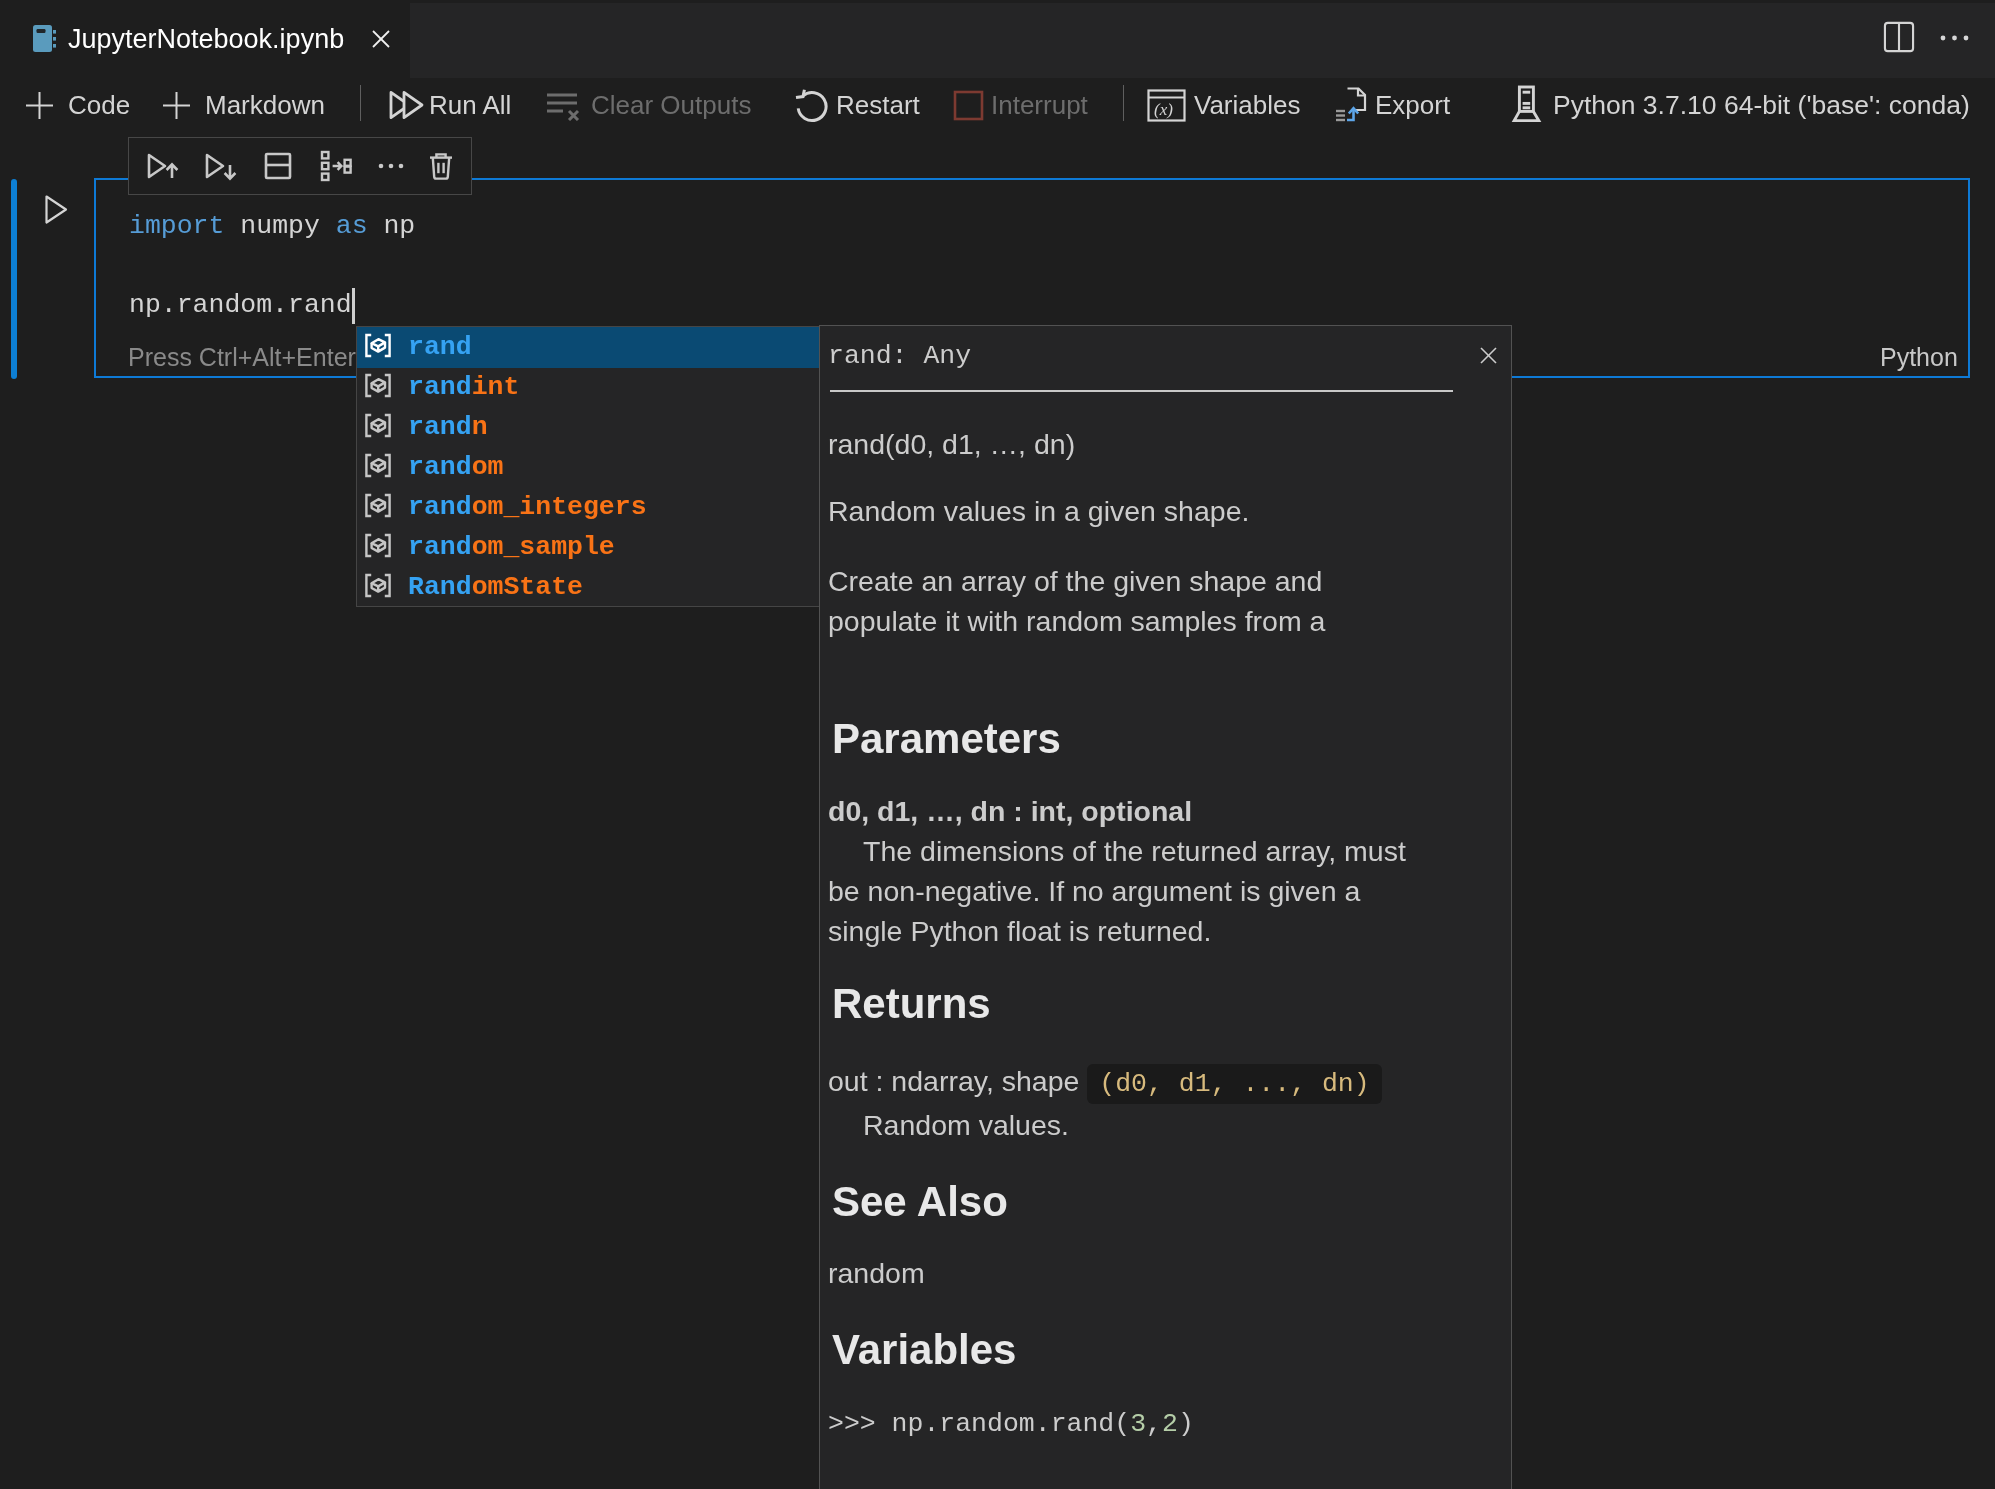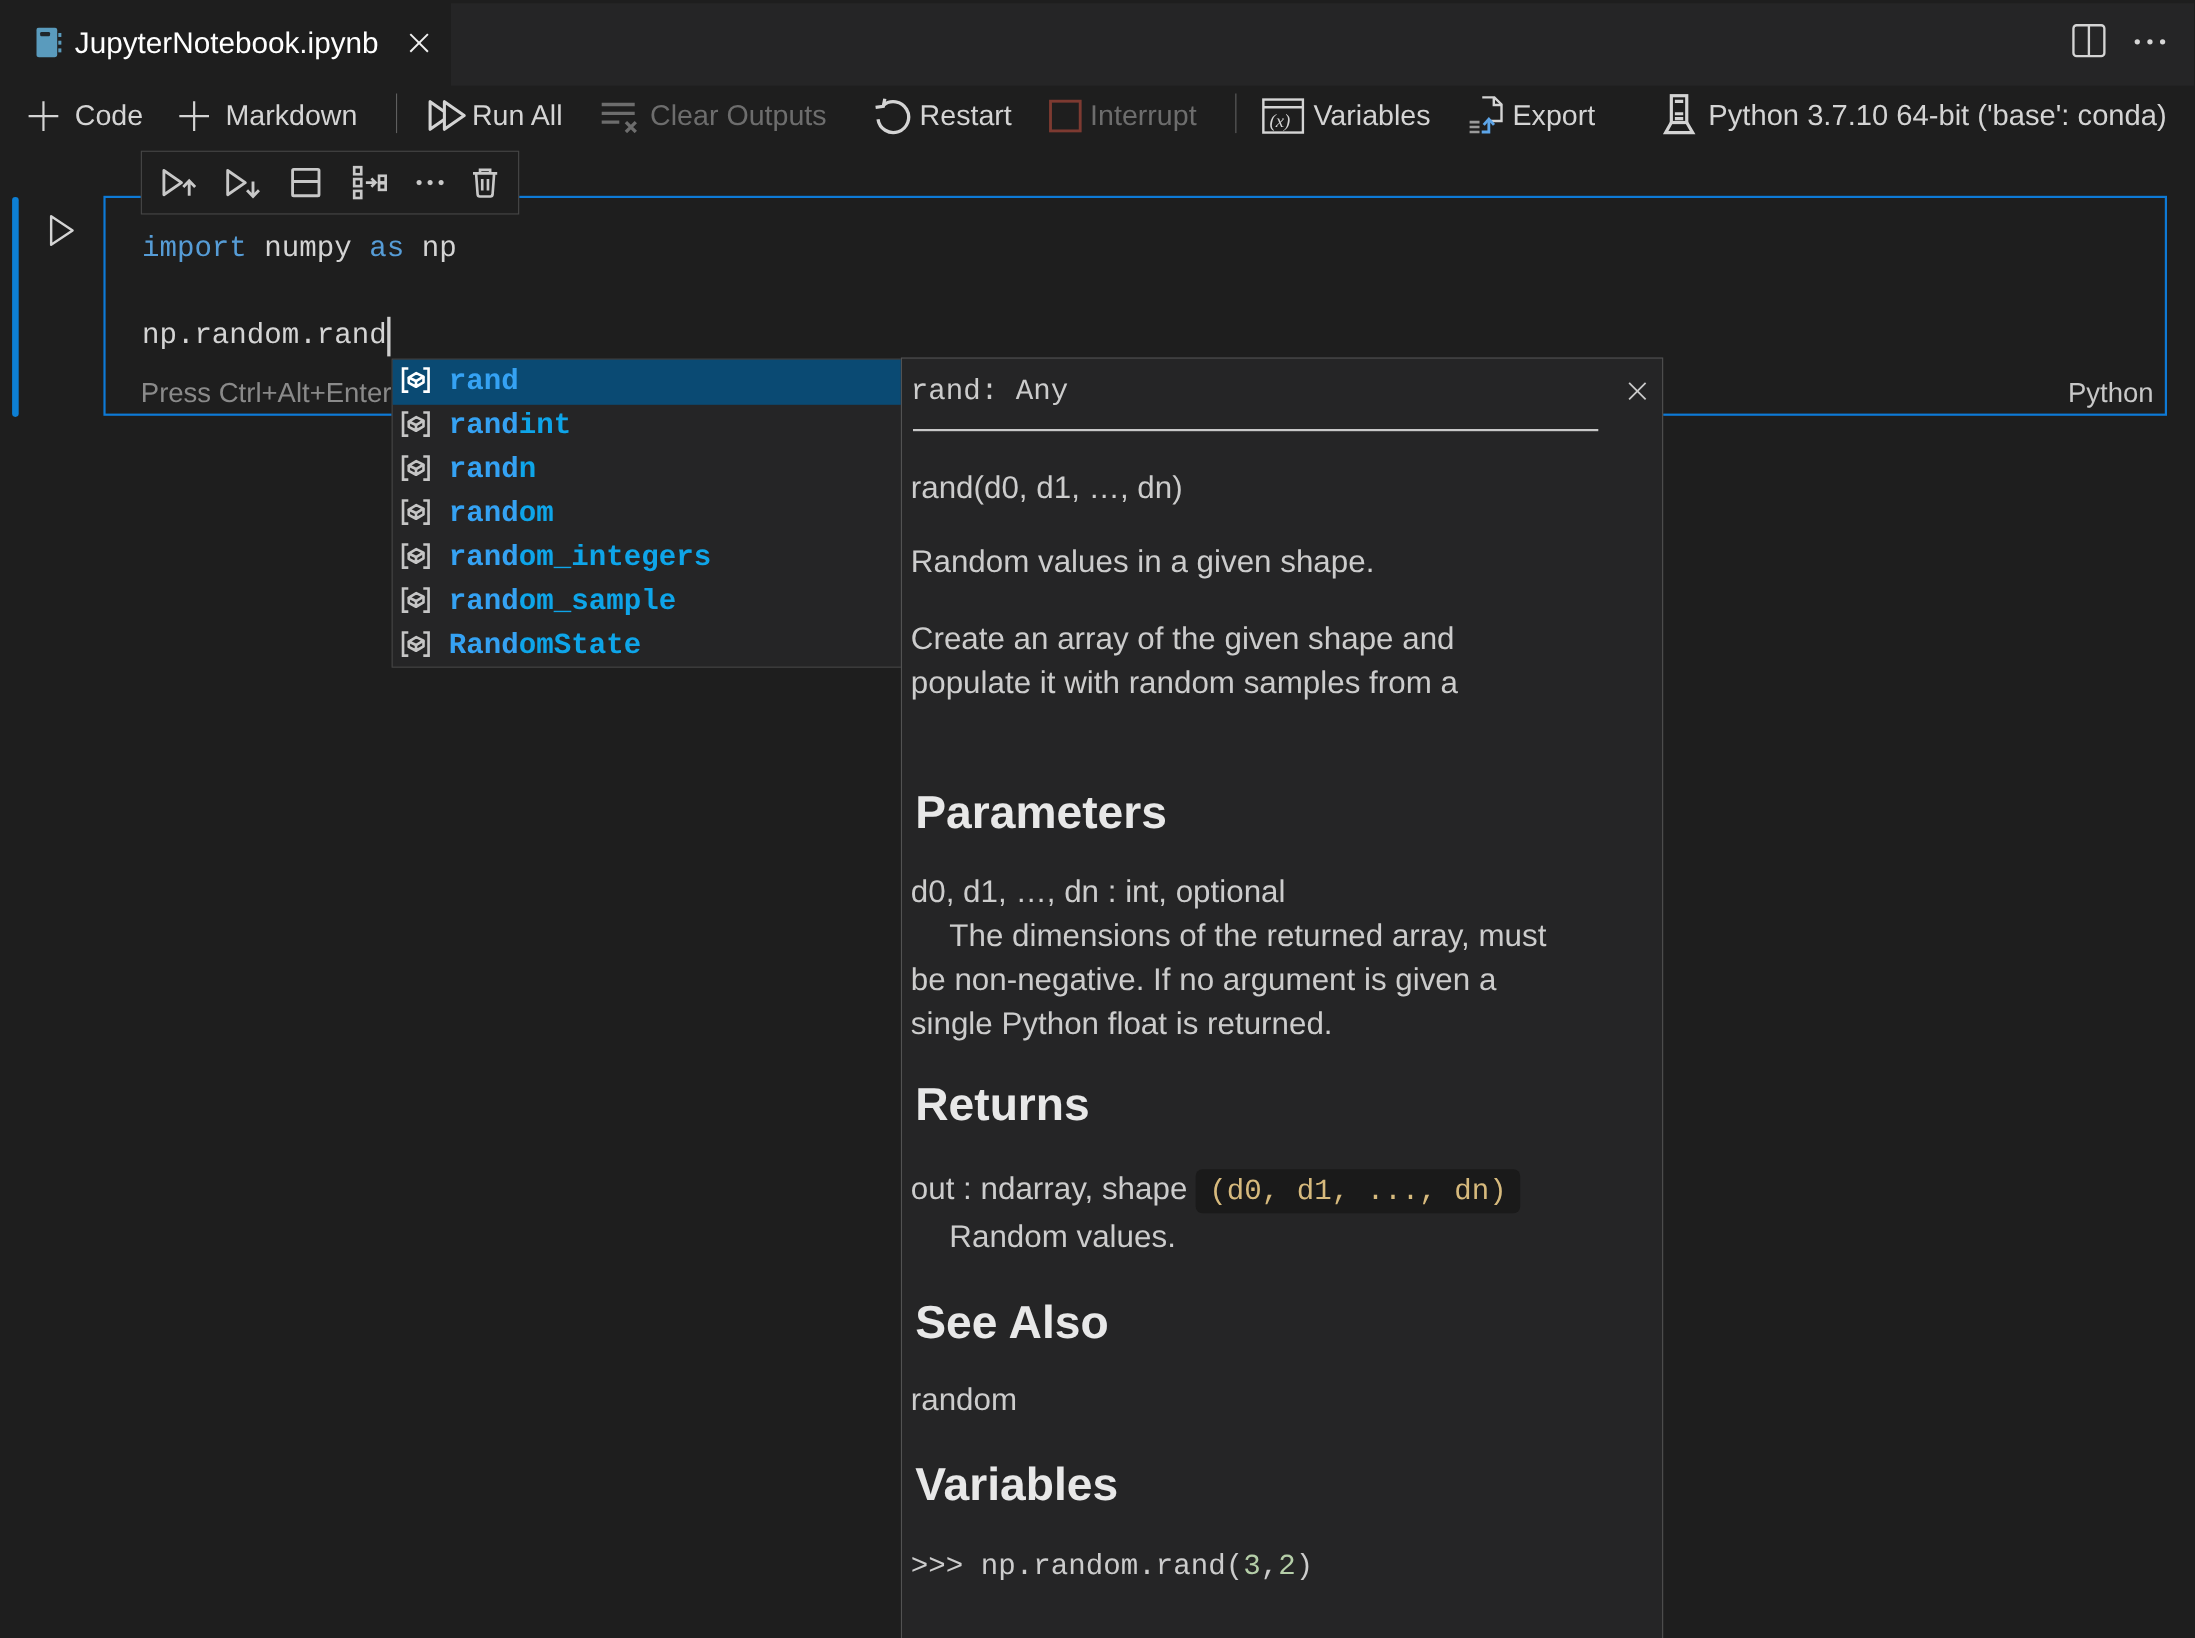--- a/index.html
+++ b/index.html
@@ -4,21 +4,21 @@
 <style>
   html,body{margin:0;padding:0;background:#1e1e1e;}
   #root{position:relative;width:1995px;height:1489px;background:#1e1e1e;overflow:hidden;
         font-family:"Liberation Sans",sans-serif;}
   .abs{position:absolute;}
   .mono{font-family:"Liberation Mono",monospace;}
   svg{display:block;}
   .sgrow{position:absolute;left:7px;height:40px;line-height:40px;white-space:pre;}
   .sgicon{display:inline-block;width:44px;vertical-align:middle;margin-top:-4px;}
   .hl{color:#35a2f3;}
-  .pl{color:#0ea5e9;}
+  .pl{color:#f97316;}
   .doctext{position:absolute;left:8px;line-height:40px;font-size:28.5px;color:#cccccc;white-space:pre;}
   .dochead{position:absolute;left:12px;line-height:48px;font-size:42px;font-weight:bold;color:#e8e8e8;white-space:pre;}
   .chip{font-family:"Liberation Mono",monospace;color:#d7ba7d;background:#1a1a1a;border-radius:6px;padding:5px 12px;font-size:26.5px;}
   .green{color:#b5cea8;}
   .doctext.mono{font-size:26.5px;}
 </style>
 </head>
 <body>
 <div id="root">
 
@@ -271,21 +271,21 @@
         <line x1="2" y1="2" x2="17" y2="17"></line>
           <line x1="17" y1="2" x2="2" y2="17"></line>
       </svg>
     </div>
     <div class="abs" style="left:10px;top:64px;width:623px;height:2px;background:#c8c8c8;"></div>
     <div class="doctext" style="top:98px;">rand(d0, d1, …, dn)</div>
     <div class="doctext" style="top:165px;">Random values in a given shape.</div>
     <div class="doctext" style="top:235px;">Create an array of the given shape and</div>
     <div class="doctext" style="top:275px;">populate it with random samples from a</div>
     <div class="dochead" style="top:389px;">Parameters</div>
-    <div class="doctext" style="top:465px;">d0, d1, …, dn : int, optional</div>
+    <div class="doctext" style="top:465px;font-weight:bold;">d0, d1, …, dn : int, optional</div>
     <div class="doctext" style="left:43px;top:505px;">The dimensions of the returned array, must</div>
     <div class="doctext" style="top:545px;">be non-negative. If no argument is given a</div>
     <div class="doctext" style="top:585px;">single Python float is returned.</div>
     <div class="dochead" style="top:654px;">Returns</div>
     <div class="doctext" style="top:735px;">out : ndarray, shape <span class="chip">(d0, d1, ..., dn)</span></div>
     <div class="doctext" style="left:43px;top:779px;">Random values.</div>
     <div class="dochead" style="top:852px;">See Also</div>
     <div class="doctext" style="top:927px;">random</div>
     <div class="dochead" style="top:1000px;">Variables</div>
     <div class="doctext mono" style="top:1078px;">&gt;&gt;&gt; np.random.rand(<span class="green">3</span>,<span class="green">2</span>)</div>

